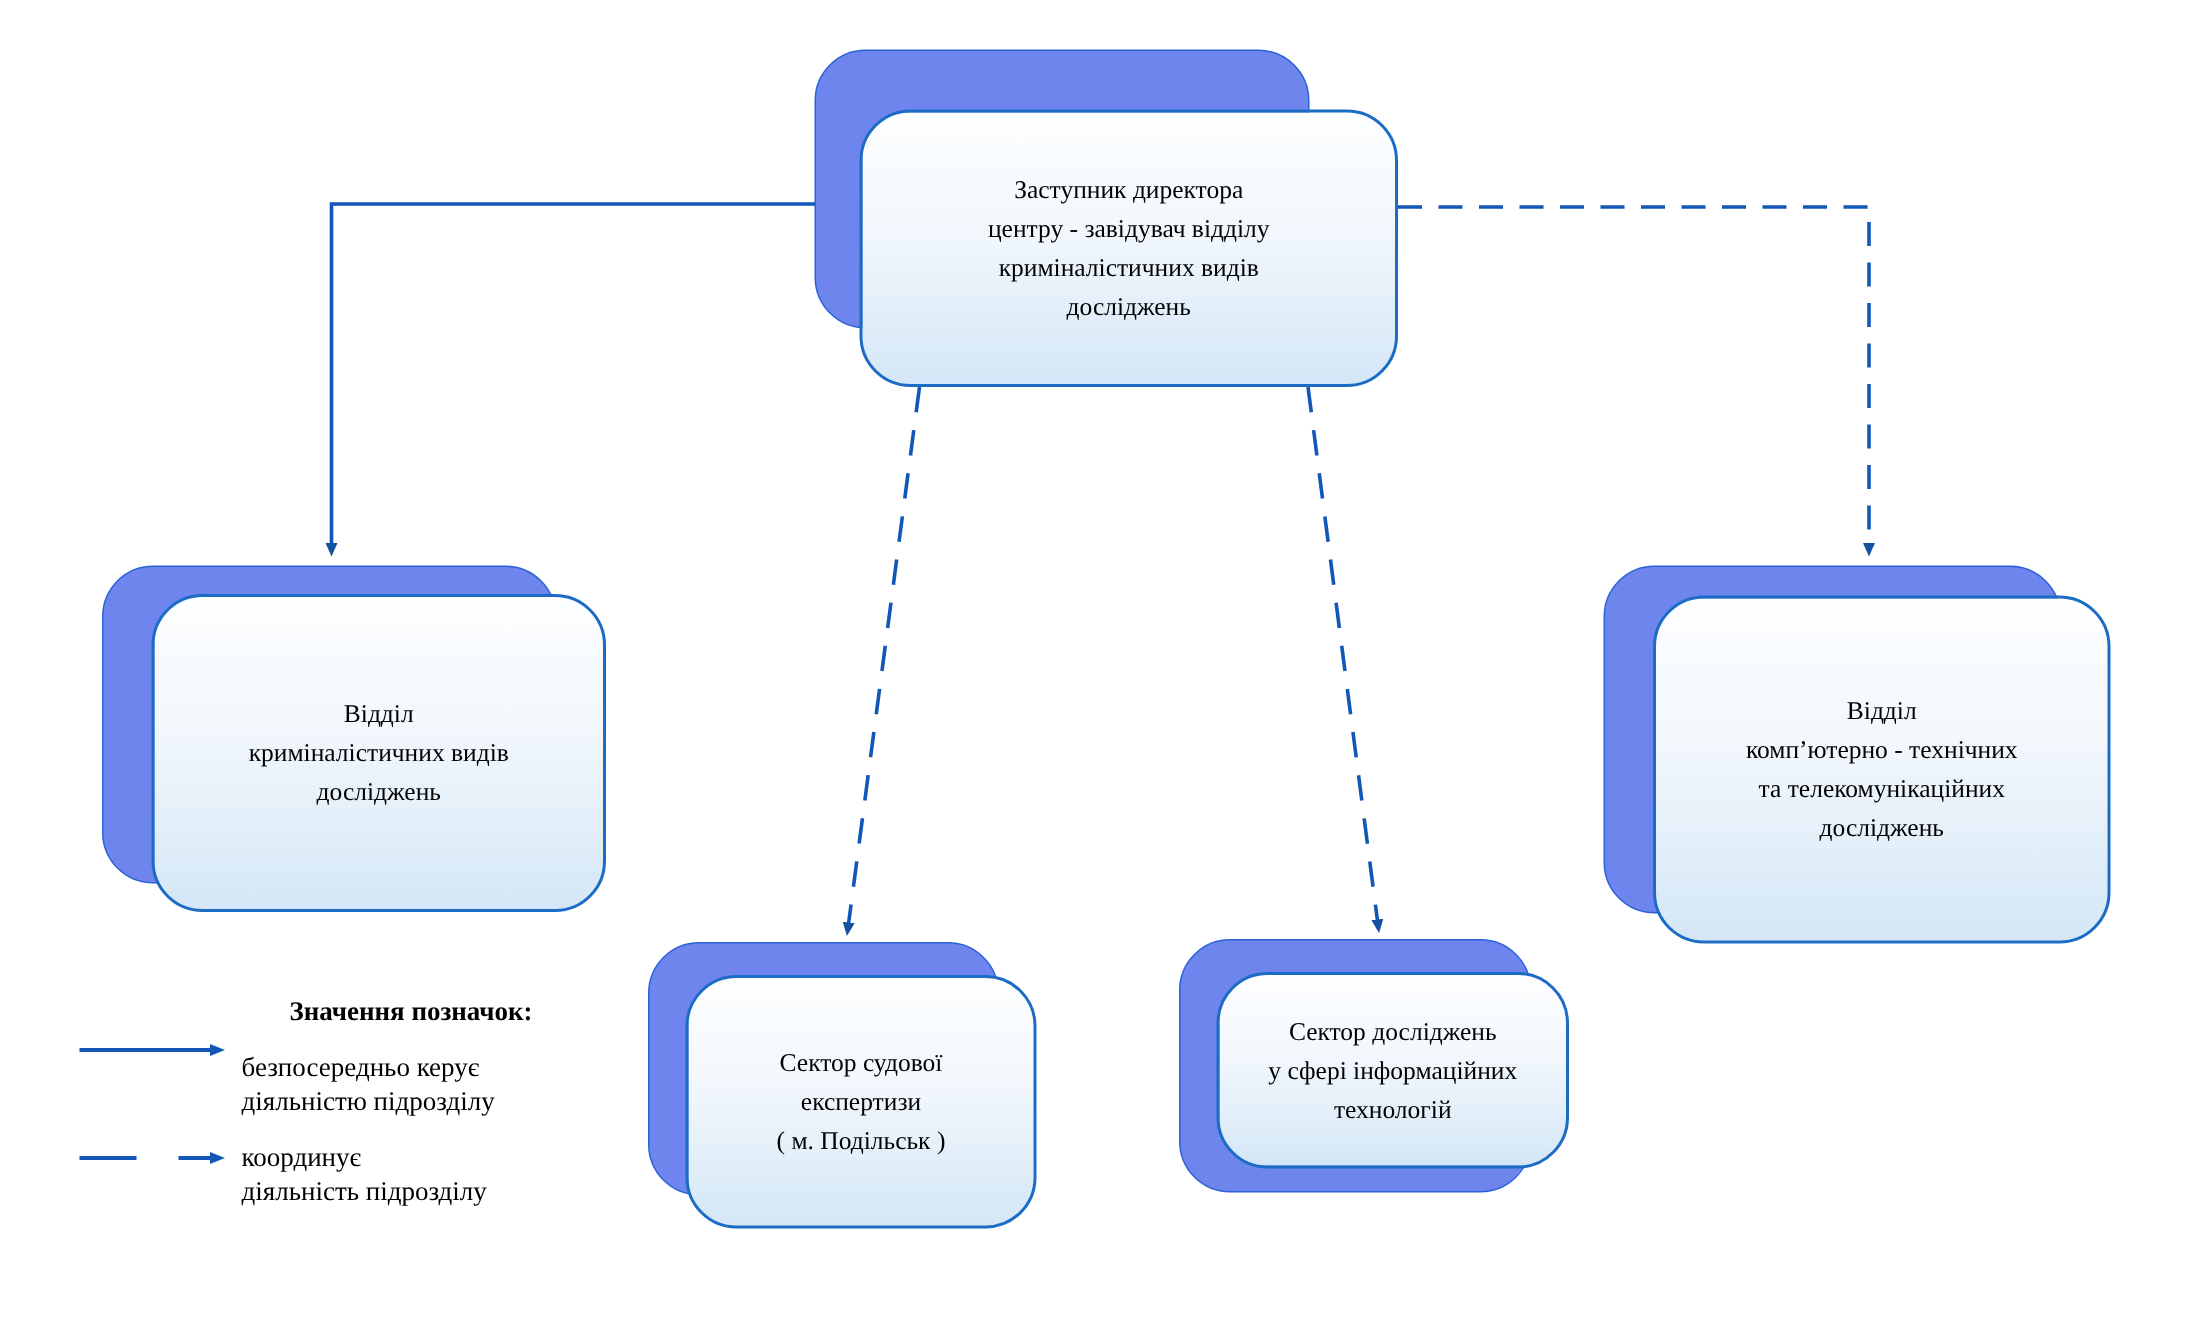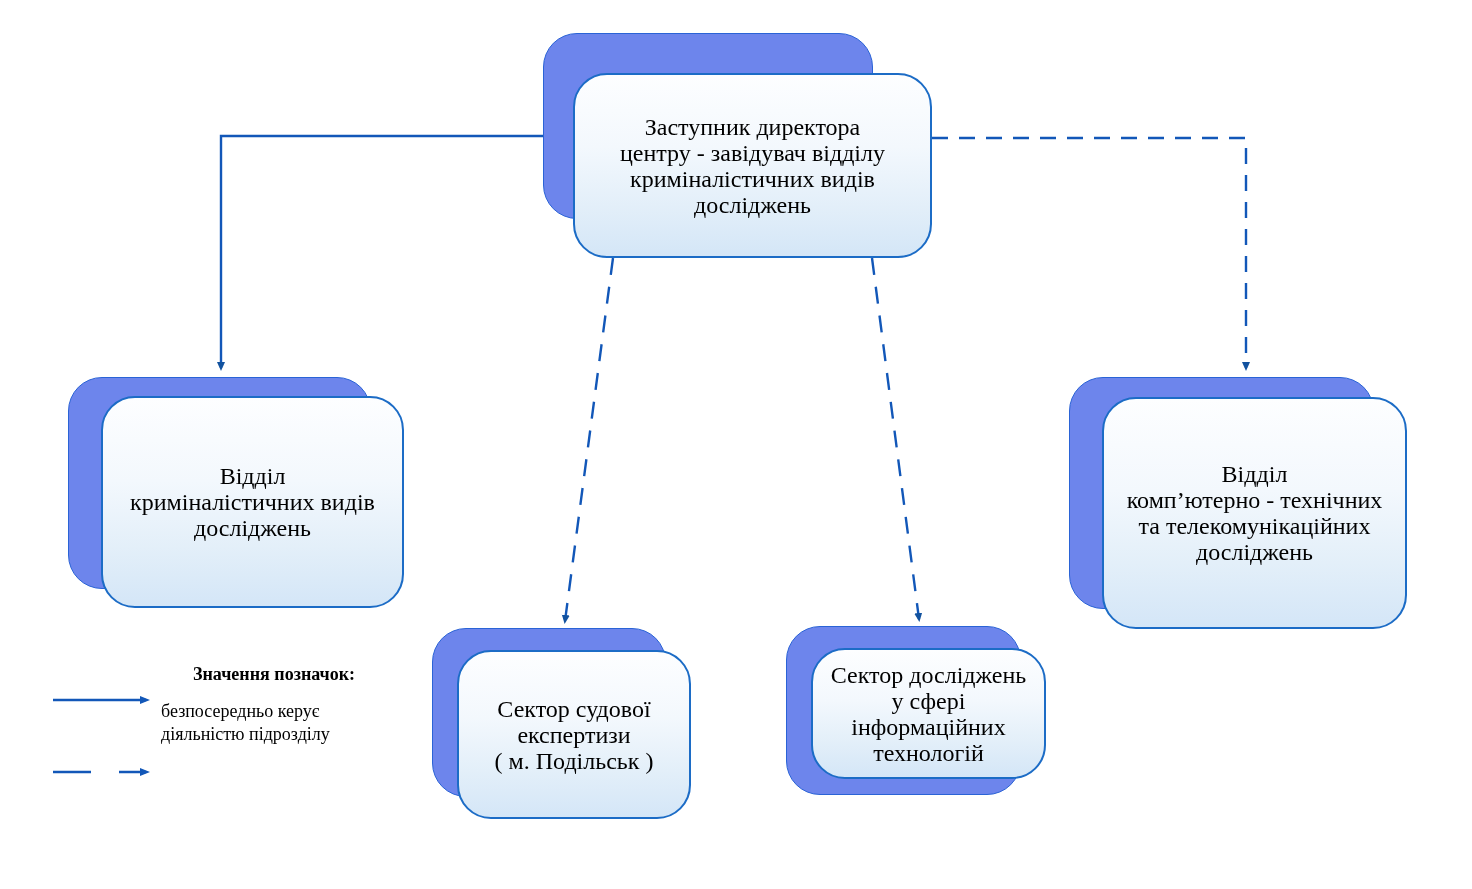--- a/index.html
+++ b/index.html
@@ -31,21 +31,21 @@
     border:2px solid #1c6cc6;
     border-radius:34px;
     box-sizing:border-box;
     display:flex;
     align-items:center;
     justify-content:center;
     text-align:center;
   }
   .node .label{
     color:#000000;
-    font-size:24px;
+    font-size:17px;
     line-height:26px;
     padding:0 14px;
     white-space:pre-line;
   }
 
   
   #legend{position:absolute;z-index:3;left:0;top:0;width:100%;height:100%;pointer-events:none;}
   .legend-text{
     position:absolute;
     color:#000;
@@ -148,15 +148,17 @@
           <path d="M0,0.5 L10,4.5 L0,8.5 z" fill="#1257b8"></path>
         </marker>
       </defs>
     </svg>
 
     <div class="legend-text legend-title" style="left:161px;top:663px;">Значення позначок:</div>
 
     <div class="legend-text" style="left:161px;top:688px;margin-top:12px;">безпосередньо керує
 діяльністю підрозділу</div>
 
+    <div class="legend-text" style="left:161px;top:760px;">координує
+діяльність підрозділу</div>
   </div>
 
 </div>
 
 </body></html>

